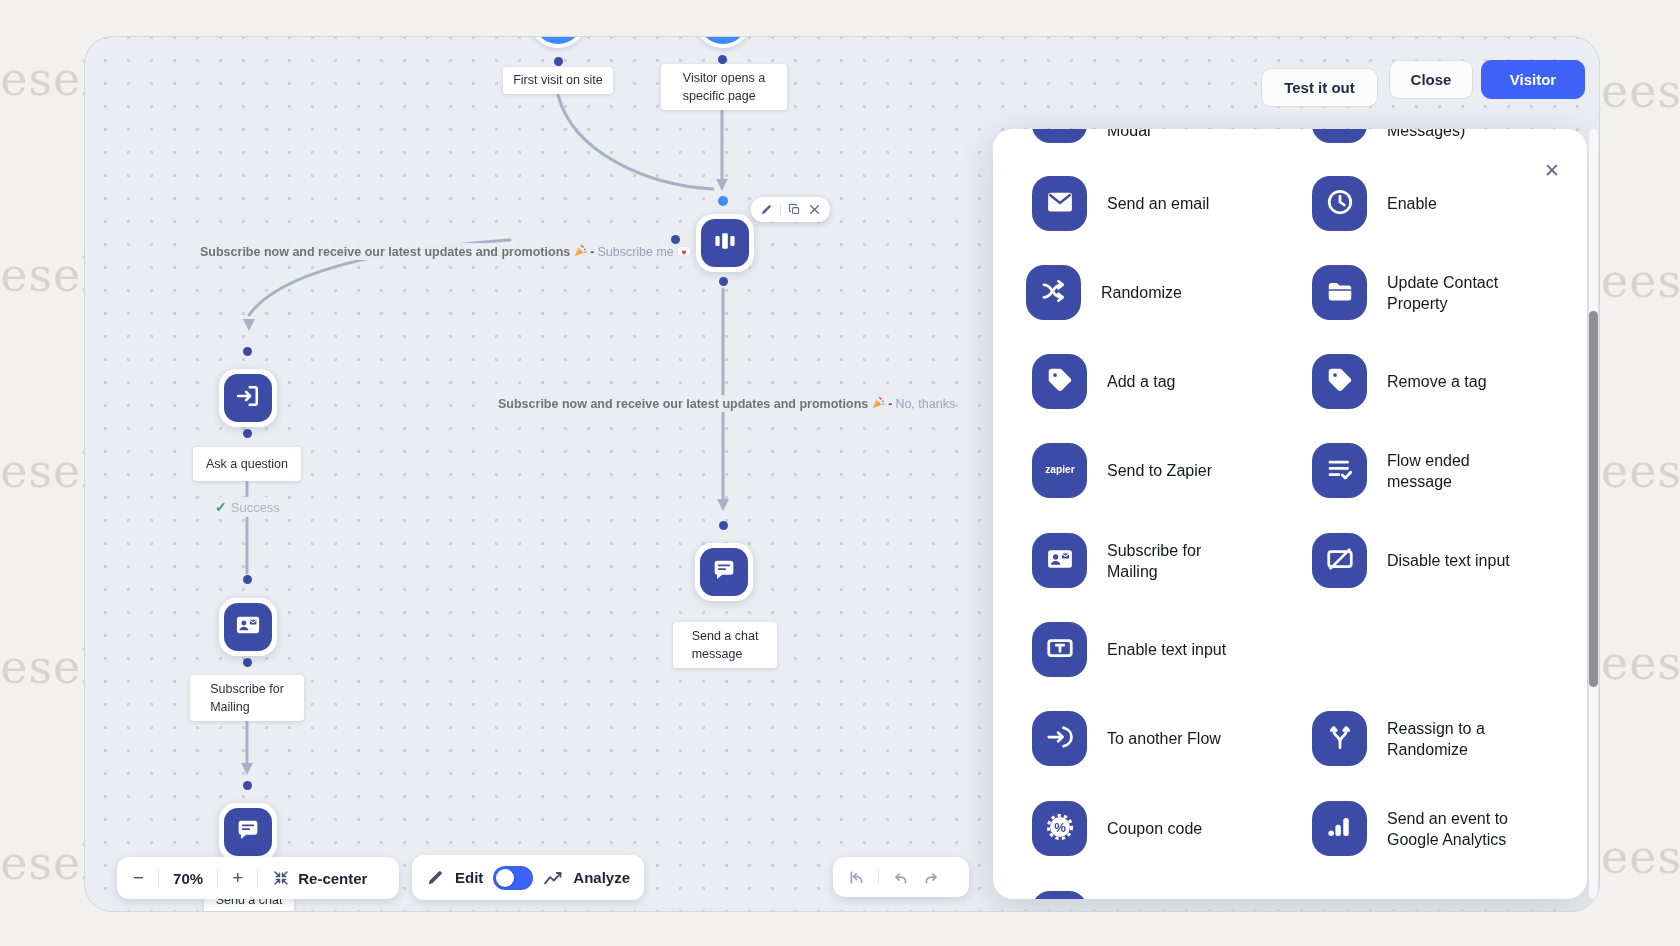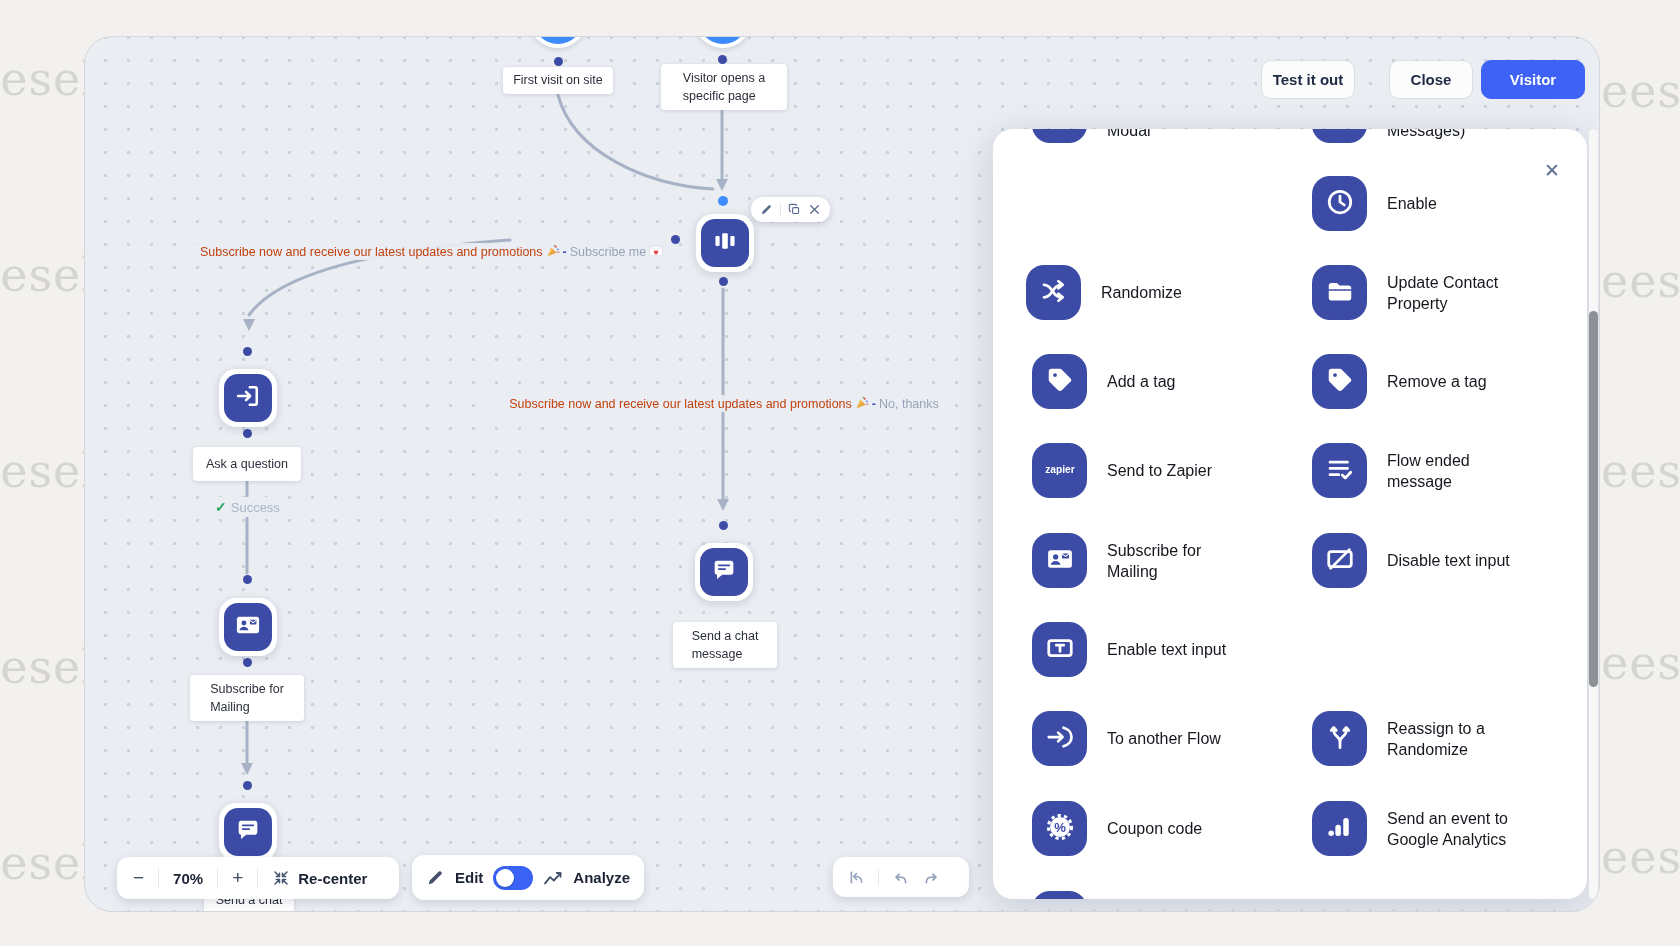--- a/index.html
+++ b/index.html
@@ -23,21 +23,21 @@
   .bluedot { position:absolute; width:10px; height:10px; border-radius:50%; background:#3d8bfd; z-index:3; }
   .pill { position:absolute; background:#fff; border-radius:4px; box-shadow:0 1px 4px rgba(25,35,70,.14);
           font-size:12.5px; font-weight:500; color:#2a2f3a; display:flex; align-items:center; justify-content:center;
           white-space:pre-line; line-height:1.45; z-index:4; padding:2px 8px; }
   .node { position:absolute; width:58px; height:58px; background:#fff; border-radius:17px; z-index:4;
           box-shadow:0 2px 8px rgba(25,35,70,.16); display:flex; align-items:center; justify-content:center; }
   .node-in { width:48px; height:48px; border-radius:14px; background:#3c4ba6; display:flex; align-items:center; justify-content:center; }
   .node-in svg { width:28px; height:28px; }
 
   .branch-label { position:absolute; z-index:3; font-size:12.5px; white-space:nowrap; background:rgba(234,237,242,.94); padding:1px 5px; border-radius:4px; }
-  .branch-label .bb { font-weight:400; color:#c2410c; }
+  .branch-label .bb { font-weight:700; color:#737373; }
   .branch-label .bsep { font-weight:700; color:#4150b7; margin:0 3px; }
   .branch-label .bgray { font-weight:500; color:#9aa3b7; }
   .branch-label svg.emoji { width:14px; height:14px; vertical-align:-2px; margin-left:3px; }
 
   .success { position:absolute; z-index:3; font-size:13px; color:#abb4c4; font-weight:500; background:#eaedf2; padding:2px 6px; border-radius:4px; }
   .success .chk { color:#2ba562; font-weight:700; margin-right:4px; font-size:14px; }
 
   .mini-toolbar { position:absolute; background:#fff; border-radius:12px; box-shadow:0 2px 7px rgba(25,35,70,.18);
                   display:flex; align-items:center; gap:7px; padding:0 9px; height:25px; z-index:5; color:#57688c; }
   .mini-toolbar svg { width:13px; height:13px; display:block; }
@@ -294,20 +294,29 @@
   </div>
 
   <div class="panel">
     <div class="panel-close">✕</div>
 
     <div class="picon" style="position:absolute;left:39px;top:-41px"></div>
     <div class="plabel" style="position:absolute;left:114px;top:-9px">Modal</div>
     <div class="picon" style="position:absolute;left:319px;top:-41px"></div>
     <div class="plabel" style="position:absolute;left:394px;top:-9px">Messages)</div>
 
+    <div class="pcell" style="left:39px;top:47px">
+      <div class="picon">
+          <span><svg viewBox="0 0 24 24">
+              <rect x="2.5" y="4.5" width="19" height="15" rx="2" fill="#fff"></rect>
+              <path d="M3.5 6L12 12.8 20.5 6" fill="none" stroke="#3c4ba6" stroke-width="2"></path>
+            </svg></span>
+        </div>
+      <div class="plabel">Send an email</div>
+    </div>
     <div class="pcell" style="left:319px;top:47px">
       <div class="picon">
           <span><svg viewBox="0 0 24 24">
               <circle cx="12" cy="12" r="8.6" fill="none" stroke="#fff" stroke-width="2.2" stroke-linecap="round" stroke-linejoin="round"></circle>
               <path d="M12 7.2V12l3.4 2.4" fill="none" stroke="#fff" stroke-width="2.2" stroke-linecap="round" stroke-linejoin="round"></path>
             </svg></span>
         </div>
       <div class="plabel">Enable</div>
     </div>
 
@@ -448,15 +457,15 @@
 Google Analytics</div>
     </div>
 
     <div class="picon" style="position:absolute;left:39px;top:762px"></div>
   </div>
 
   <div class="scroll-track"></div>
   <div class="scroll-thumb"></div>
 </div>
 
-<div class="topbtn btn-ghost" style="left:1261px;top:60px;width:94px">Test it out</div>
+<div class="topbtn btn-ghost" style="left:1261px;top:68px;width:117px">Test it out</div>
 <div class="topbtn btn-ghost" style="left:1389px;top:60px;width:84px">Close</div>
 <div class="topbtn btn-primary" style="left:1481px;top:60px;width:104px">Visitor</div>
 
 </body></html>

